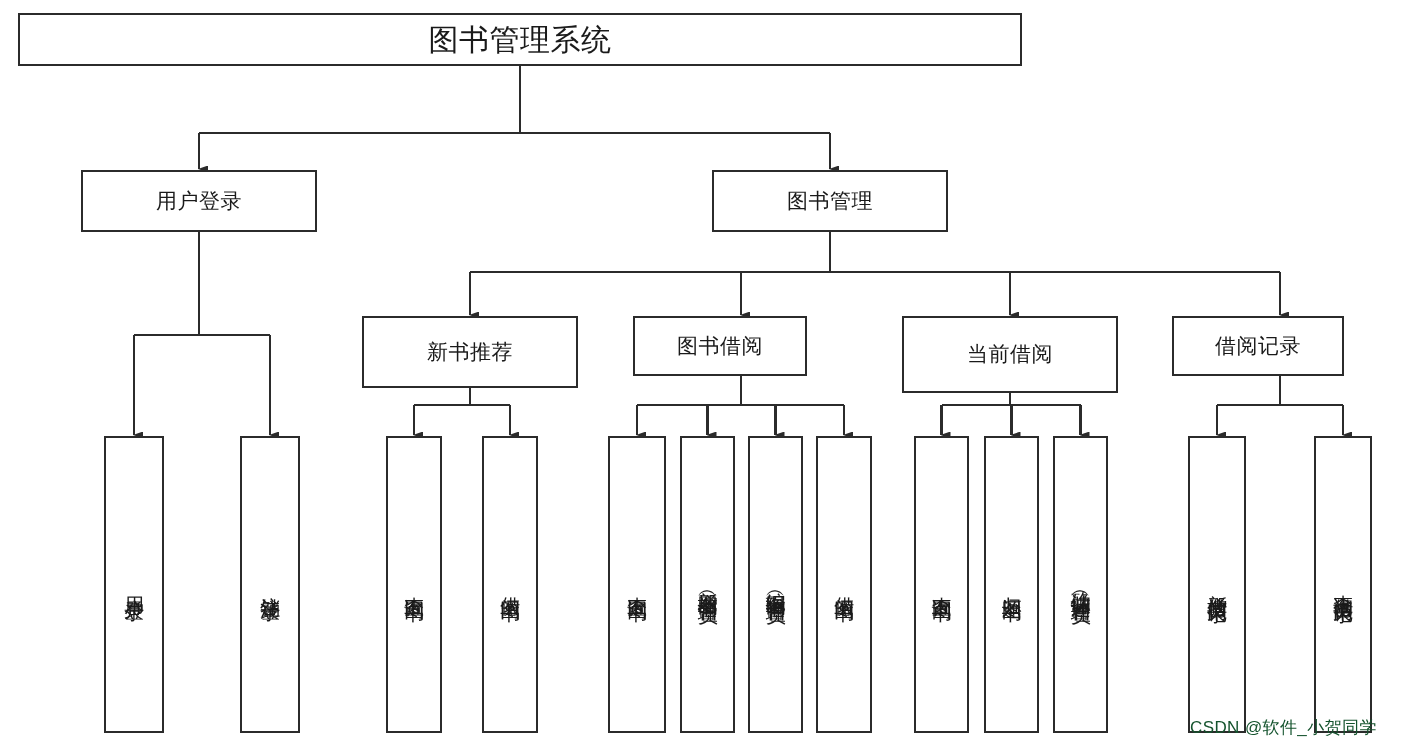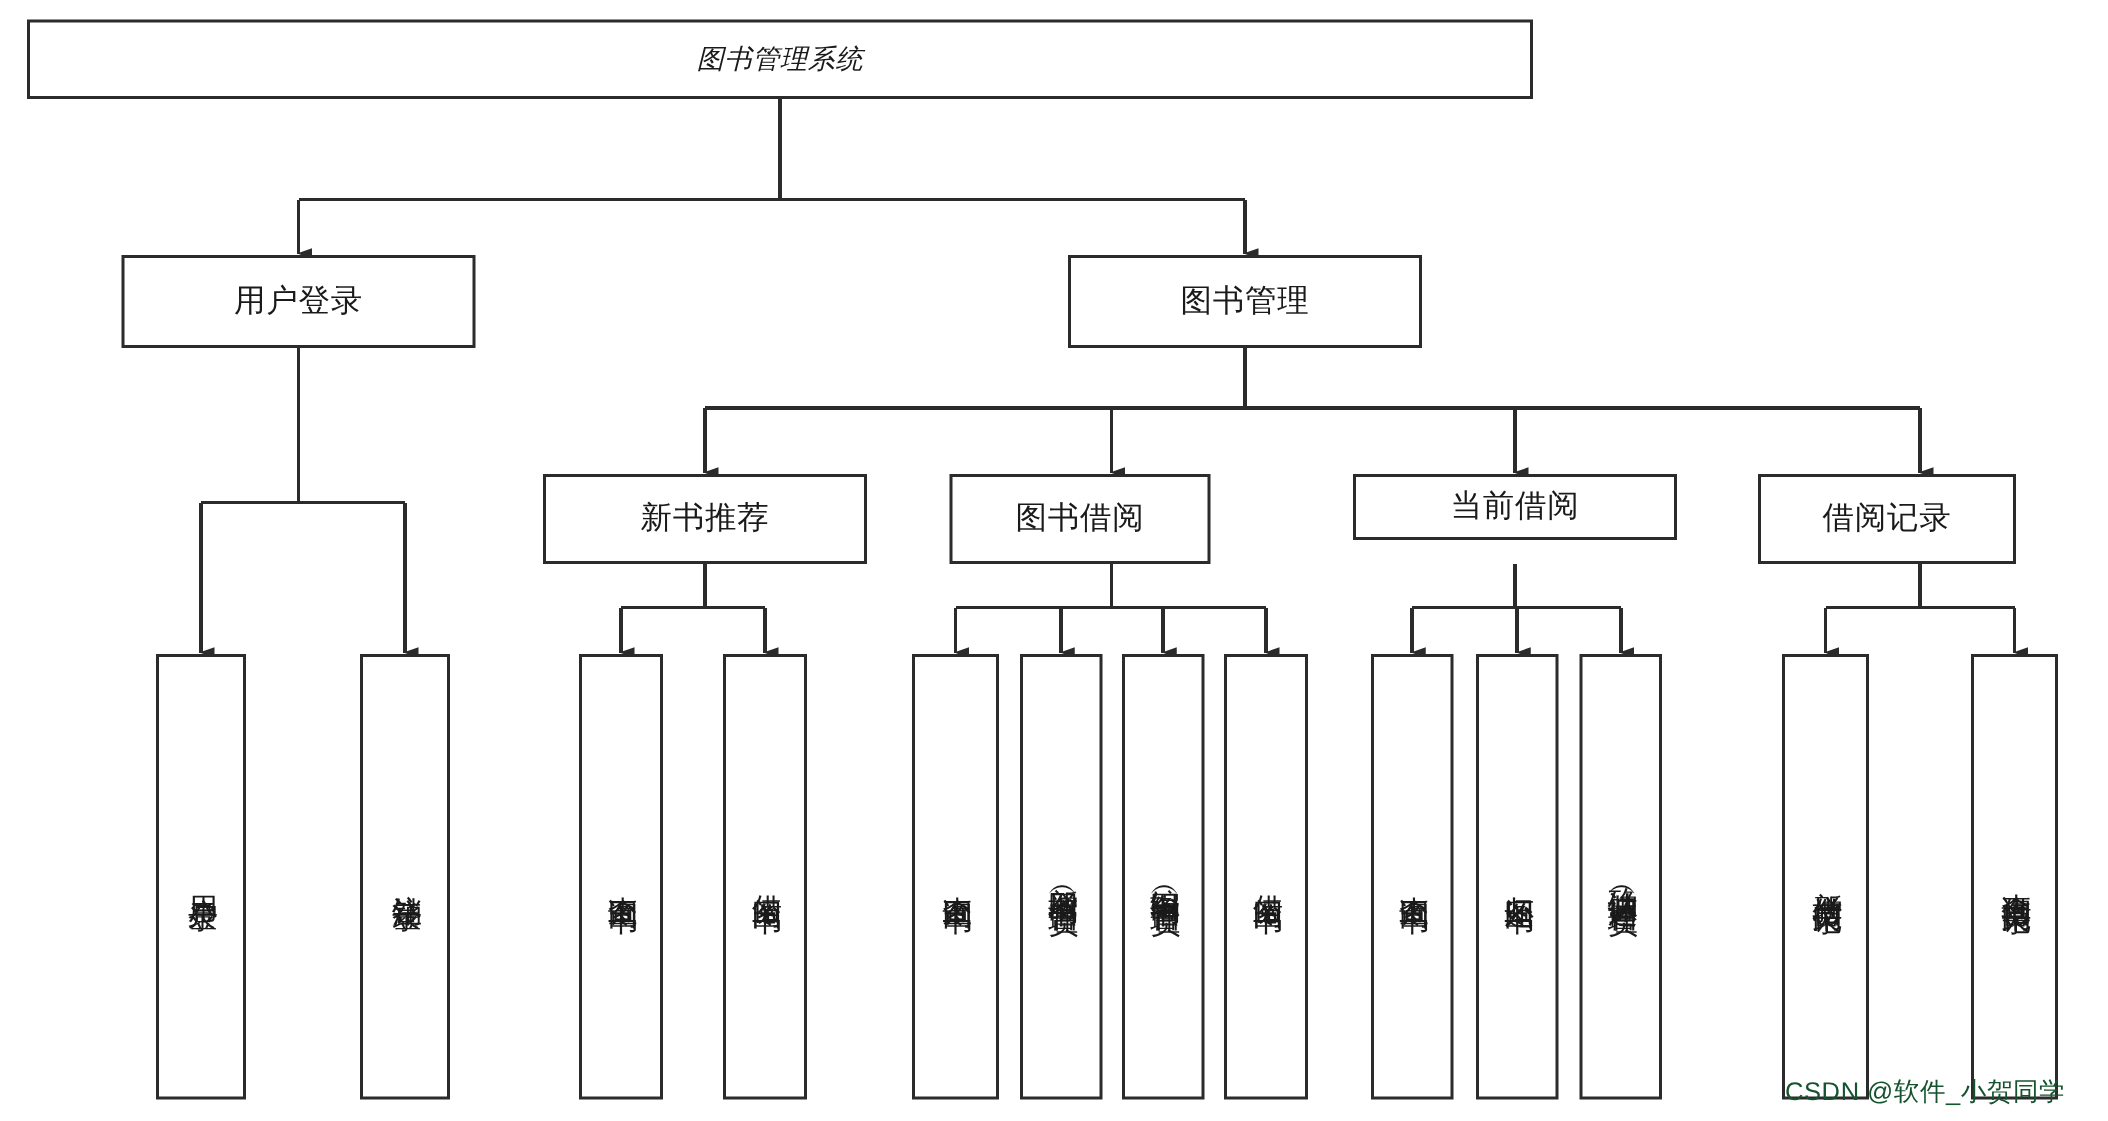--- a/index.html
+++ b/index.html
@@ -45,21 +45,21 @@
     text-align: center;
   }
   .node-box.vertical .node-label {
     writing-mode: vertical-rl;
     text-orientation: upright;
     white-space: normal;
     letter-spacing: 2px;
     font-size: 20px;
     max-height: 100%;
   }
-  .node-box.level-0 .node-label { font-size: 18px; font-style: italic; }
+  .node-box.level-0 .node-label { font-size: 30px; }
   .node-box.level-1 .node-label { font-size: 21px; }
   .node-box.level-2 .node-label { font-size: 21px; }
   .watermark {
     position: absolute;
     color: #14532d;
     font-size: 17px;
     letter-spacing: 0.4px;
     white-space: nowrap;
     user-select: none;
   }
@@ -115,27 +115,27 @@
   <div id="node-layer">
       <div class="node-box level-0" style="left: 18px; top: 13px; width: 1004px; height: 53px;">
         <span class="node-label">图书管理系统</span>
       </div>
       <div class="node-box level-1" style="left: 81px; top: 170px; width: 236px; height: 62px;">
         <span class="node-label">用户登录</span>
       </div>
       <div class="node-box level-1" style="left: 712px; top: 170px; width: 236px; height: 62px;">
         <span class="node-label">图书管理</span>
       </div>
-      <div class="node-box level-2" style="left: 362px; top: 316px; width: 216px; height: 60px;">
+      <div class="node-box level-2" style="left: 362px; top: 316px; width: 216px; height: 72px;">
         <span class="node-label">新书推荐</span>
       </div>
       <div class="node-box level-2" style="left: 633px; top: 316px; width: 174px; height: 60px;">
         <span class="node-label">图书借阅</span>
       </div>
-      <div class="node-box level-2" style="left: 902px; top: 316px; width: 216px; height: 44px;">
+      <div class="node-box level-2" style="left: 902px; top: 316px; width: 216px; height: 77px;">
         <span class="node-label">当前借阅</span>
       </div>
       <div class="node-box level-2" style="left: 1172px; top: 316px; width: 172px; height: 60px;">
         <span class="node-label">借阅记录</span>
       </div>
       <div class="node-box level-3 vertical" style="left: 104px; top: 436px; width: 60px; height: 297px;">
         <span class="node-label">用户登录</span>
       </div>
       <div class="node-box level-3 vertical" style="left: 240px; top: 436px; width: 60px; height: 297px;">
         <span class="node-label">注销登录</span>

